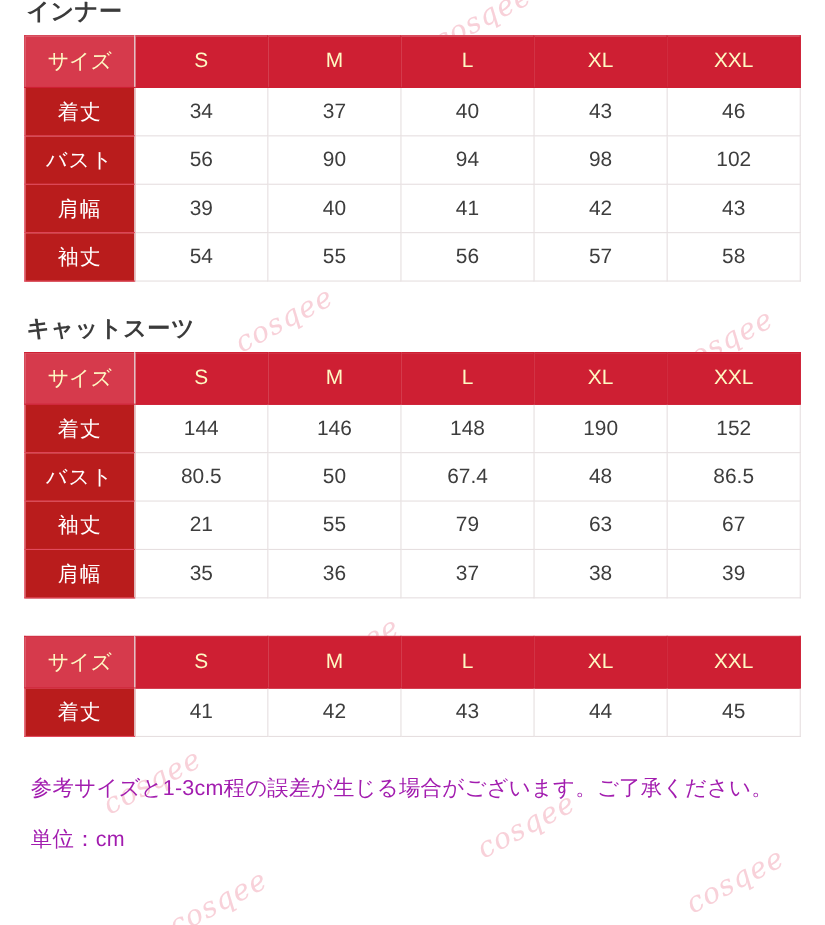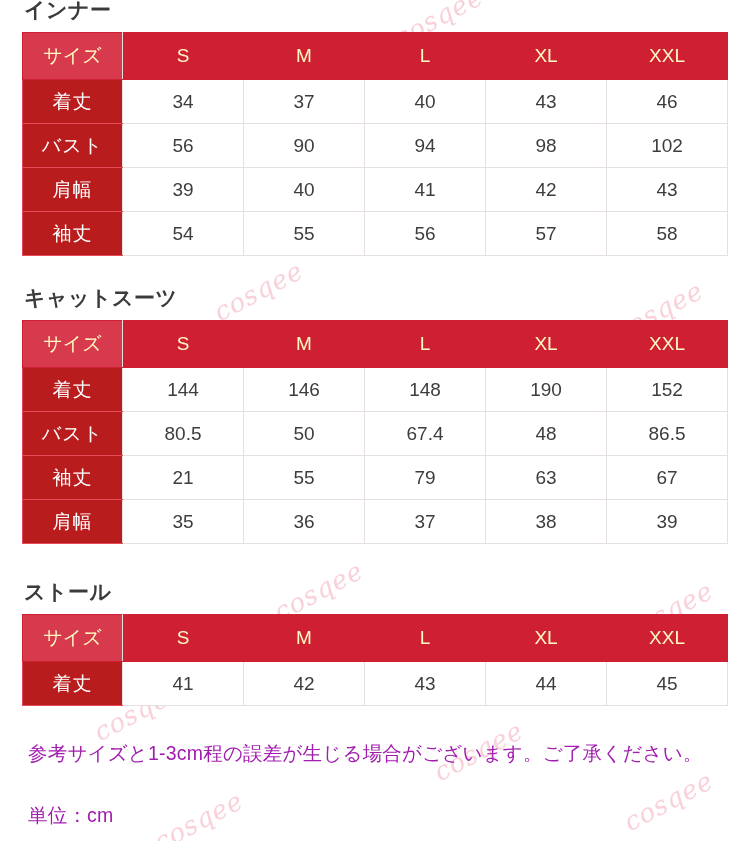--- a/index.html
+++ b/index.html
@@ -95,21 +95,21 @@
     margin-top: 32px;
     padding-left: 6px;
   }
   .note-line {
     color: #a21caf;
     font-size: 19.5px;
     line-height: 1.55;
     letter-spacing: .2px;
   }
   .note-line.second {
-    margin-top: 32px;
+    margin-top: 16px;
   }
 </style>
 </head>
 <body>
 
 <div class="page">
 
   <div class="watermarks">
     <div class="wm" style="left:390px; top:6px;">cosqee</div>
     <div class="wm" style="left:600px; top:60px;">cosqee</div>
@@ -238,21 +238,20 @@
           <td>36</td>
           <td>37</td>
           <td>38</td>
           <td>39</td>
         </tr>
       </tbody>
     </table>
 
     <div class="spacer-34"></div>
 
-    <h2 class="sec-title">ストール</h2>
     <table class="size">
       <colgroup>
         <col class="c-label">
           <col>
           <col>
           <col>
           <col>
           <col>
       </colgroup>
       <thead>

